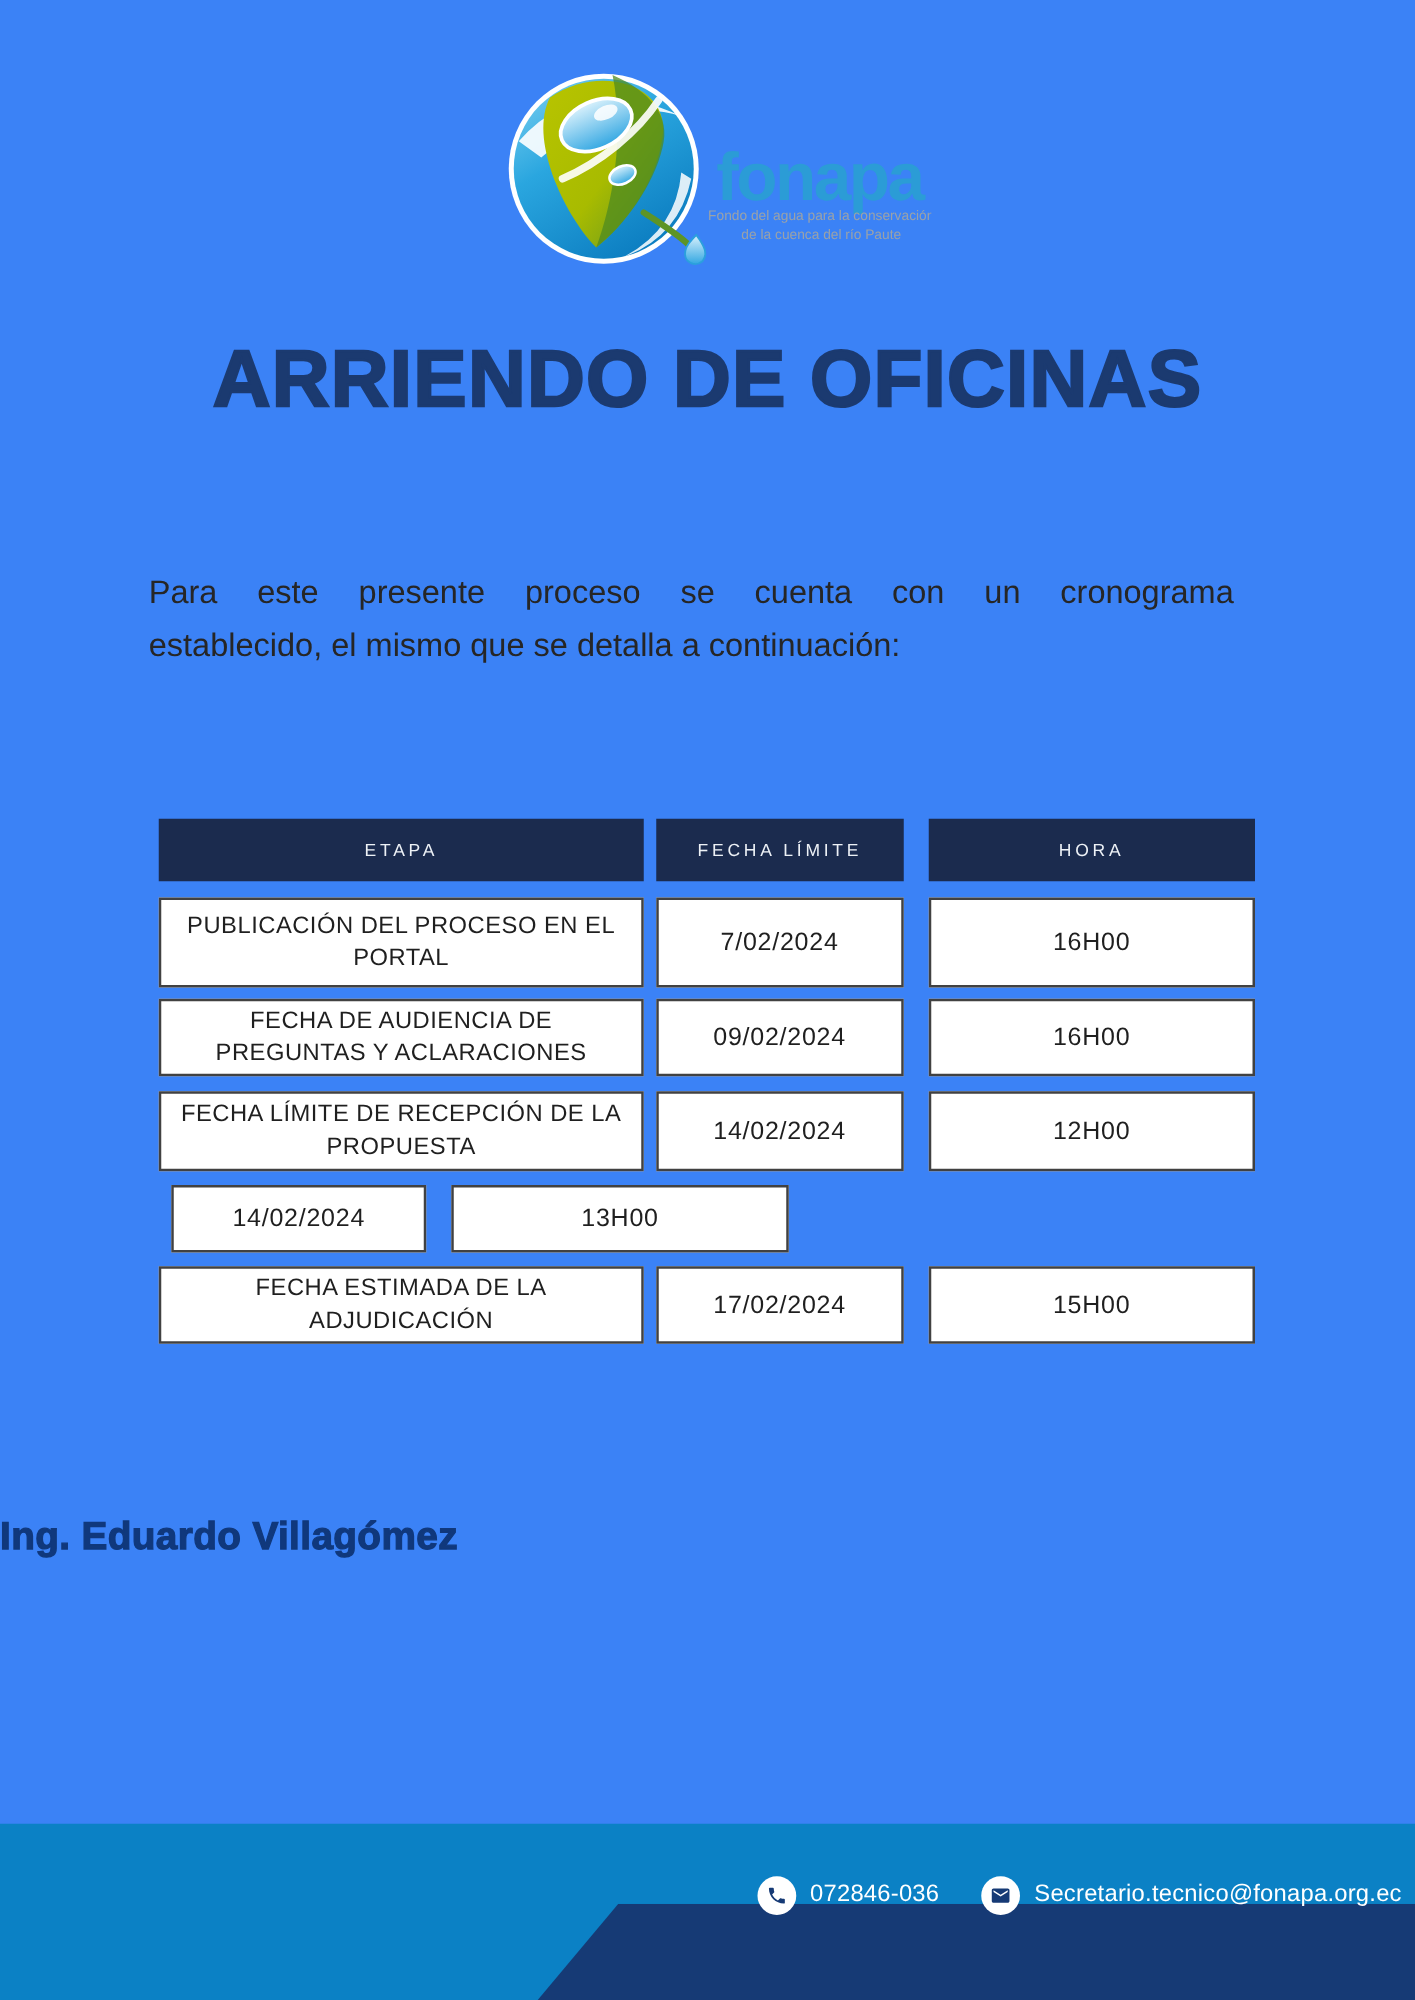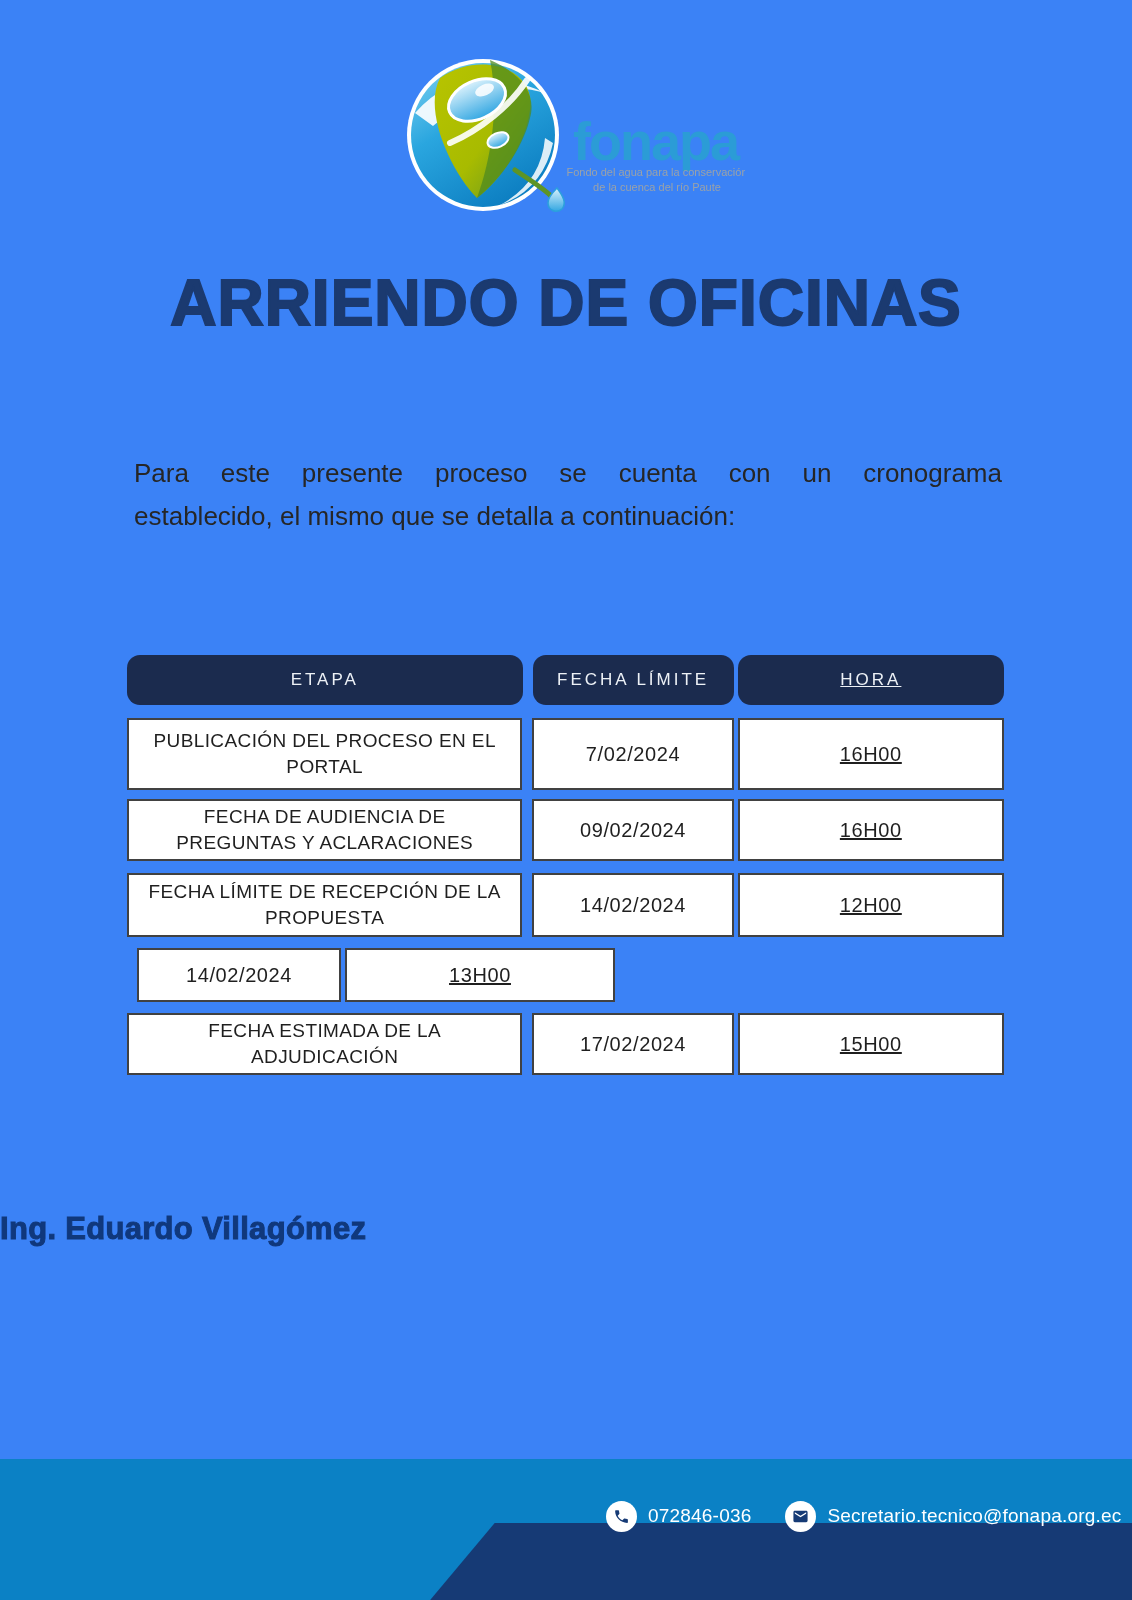--- a/index.html
+++ b/index.html
@@ -13,35 +13,35 @@
   
   .title{
     position:absolute;top:268px;left:0;width:100%;
     text-align:center;color:#1b3a70;font-weight:bold;
     font-size:64px;line-height:71px;letter-spacing:1px;
     -webkit-text-stroke:2px #1b3a70;
   }
   .title span{display:block;}
   
   .intro{
-    position:absolute;top:452px;left:134px;width:868px;
+    position:absolute;top:452px;left:119px;width:868px;
     color:#262626;font-size:26px;line-height:43px;
   }
   .intro .l1{display:block;text-align:justify;text-align-last:justify;}
   .intro .l2{display:block;text-align:left;}
   
   .sched{position:absolute;left:127px;top:655px;width:877px;}
   .trow{display:flex;}
   .c1{width:401px;}
   .c2{width:204px;margin-left:10px;}
-  .c3{width:270px;margin-left:4px;text-decoration:underline;}
+  .c3{width:270px;margin-left:20px;}
   .hcell{
     background:#1b2b4e;color:#edf1f6;
     display:flex;align-items:center;justify-content:center;
-    height:50px;font-size:17px;letter-spacing:3px;border-radius:13px;
+    height:50px;font-size:14px;letter-spacing:3px;
   }
   .dcell{
     background:#ffffff;border:2px solid #414141;box-sizing:border-box;
     display:flex;align-items:center;justify-content:center;text-align:center;
     color:#1f1f1f;padding:0 12px;
   }
   .etapa{font-size:19px;line-height:26px;letter-spacing:.4px;}
   .val{font-size:20px;letter-spacing:.6px;}
   .r1{height:72px;margin-top:13px;}
   .r2{height:62px;margin-top:9px;}

